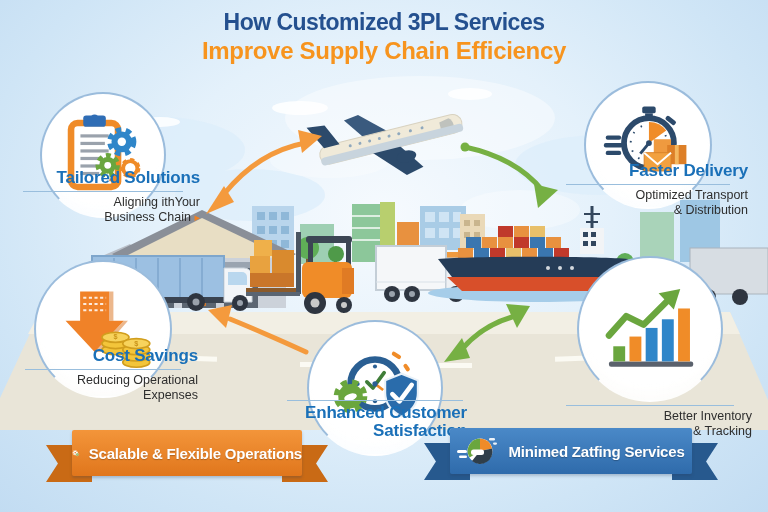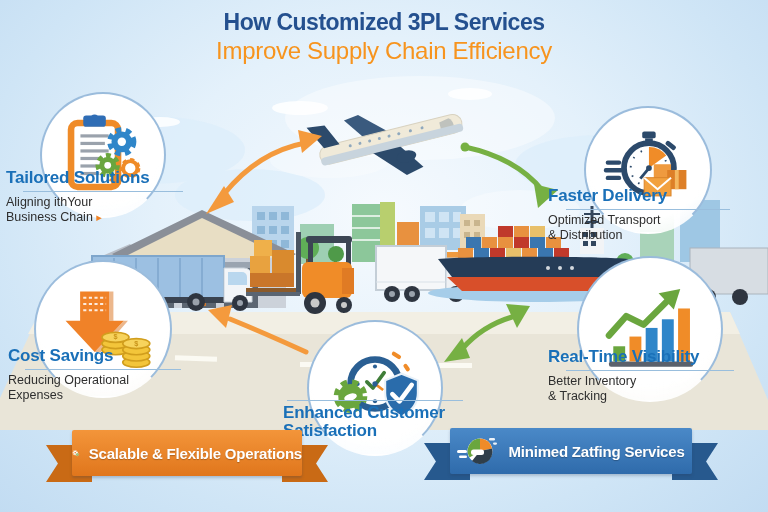--- a/index.html
+++ b/index.html
@@ -5,35 +5,35 @@
   html,body{margin:0;padding:0;}
   body{font-family:"Liberation Sans",sans-serif;}
   .stage{position:relative;width:768px;height:512px;overflow:hidden;
     background:radial-gradient(ellipse at 50% 42%, #f6fafe 0%, #e4f1fb 42%, #cfe5f6 75%, #c2dcf2 100%);}
   svg{display:block;}
   .scene{position:absolute;inset:0;}
 
   
   .title-wrap{position:absolute;top:10px;left:0;width:100%;text-align:center;line-height:1.12;}
   .title-line1{font-size:23px;font-weight:bold;color:#24508f;letter-spacing:-0.5px;}
-  .title-line2{font-size:24px;font-weight:normal;color:#f7941e;letter-spacing:-0.3px;margin-top:2px;}
+  .title-line2{font-size:24px;font-weight:bold;color:#f7941e;letter-spacing:-0.3px;margin-top:2px;}
 
   
-  .feature{position:absolute;text-align:left;}
+  .feature{position:absolute;text-align:right;}
   .fcircle{position:relative;margin:0 auto;border-radius:50%;
     background:radial-gradient(circle at 50% 40%, #ffffff 62%, rgba(255,255,255,0.75) 100%);
     border:2px solid rgba(122,166,208,.75);border-bottom-color:transparent;}
   .fcircle svg{position:absolute;inset:0;margin:auto;}
   .flabel{font-size:17px;font-weight:bold;color:#1a70b8;letter-spacing:-0.2px;position:relative;}
   .fdivider{height:1px;background:#99bedd;margin:3px auto 3px auto;width:82%;position:relative;}
   .fdesc{font-size:12.5px;font-weight:normal;color:#2e2e2e;line-height:14.5px;position:relative;}
   .pointer{color:#f08224;font-size:11px;}
 
   .f-tl{left:6px;top:92px;width:194px;}   .f-tl .fcircle{width:122px;height:122px;}  .f-tl .flabel{margin-top:-50px;}
-  .f-tr{left:548px;top:106px;width:200px;} .f-tr .fcircle{width:124px;height:124px;}  .f-tr .flabel{margin-top:-48px;}
+  .f-tr{left:548px;top:81px;width:200px;} .f-tr .fcircle{width:124px;height:124px;}  .f-tr .flabel{margin-top:-48px;}
   .f-ml{left:8px;top:260px;width:190px;}  .f-ml .fcircle{width:134px;height:134px;}  .f-ml .flabel{margin-top:-52px;}
   .f-mr{left:548px;top:256px;width:204px;}.f-mr .fcircle{width:142px;height:142px;}  .f-mr .flabel{margin-top:-55px;}
   .f-bc{left:283px;top:320px;width:184px;}.f-bc .fcircle{width:132px;height:132px;}  .f-bc .fdivider{margin-top:-56px;width:96%;}
   .f-bc .flabel{line-height:18px;margin-top:2px;}
 
   
   .banner{position:absolute;height:58px;}
   .banner .tail{position:absolute;top:15px;width:46px;height:37px;}
   .banner .tail.left{left:0;clip-path:polygon(0 0,100% 0,100% 100%,0 100%,26% 50%);}
   .banner .tail.right{right:0;clip-path:polygon(0 0,100% 0,74% 50%,100% 100%,0 100%);}
@@ -406,21 +406,20 @@
         <rect x="12" y="80" width="78" height="5" rx="2" fill="#5a616c"></rect>
         <rect x="16" y="66" width="11" height="14" fill="#6aa63e"></rect>
         <rect x="31" y="57" width="11" height="23" fill="#f08c28"></rect>
         <rect x="46" y="49" width="11" height="31" fill="#2f86c9"></rect>
         <rect x="61" y="41" width="11" height="39" fill="#2f86c9"></rect>
         <rect x="76" y="31" width="11" height="49" fill="#f08c28"></rect>
         <polyline points="12,56 28,38 44,46 66,24" fill="none" stroke="#6aa63e" stroke-width="6" stroke-linecap="round" stroke-linejoin="round"></polyline>
         <polygon points="58,17 78,13 72,32" fill="#6aa63e"></polygon>
       </svg>
     </div>
-    <div class="flabel">Real-Time Visibility</div>
     <div class="fdivider"></div>
     <div class="fdesc">
       <span>Better Inventory</span><br>
       <span>&amp; Tracking</span>
     </div>
   </div>
 
   <div class="feature f-bc">
     <div class="fcircle">
       <svg width="102" height="102" viewBox="0 0 100 100">

